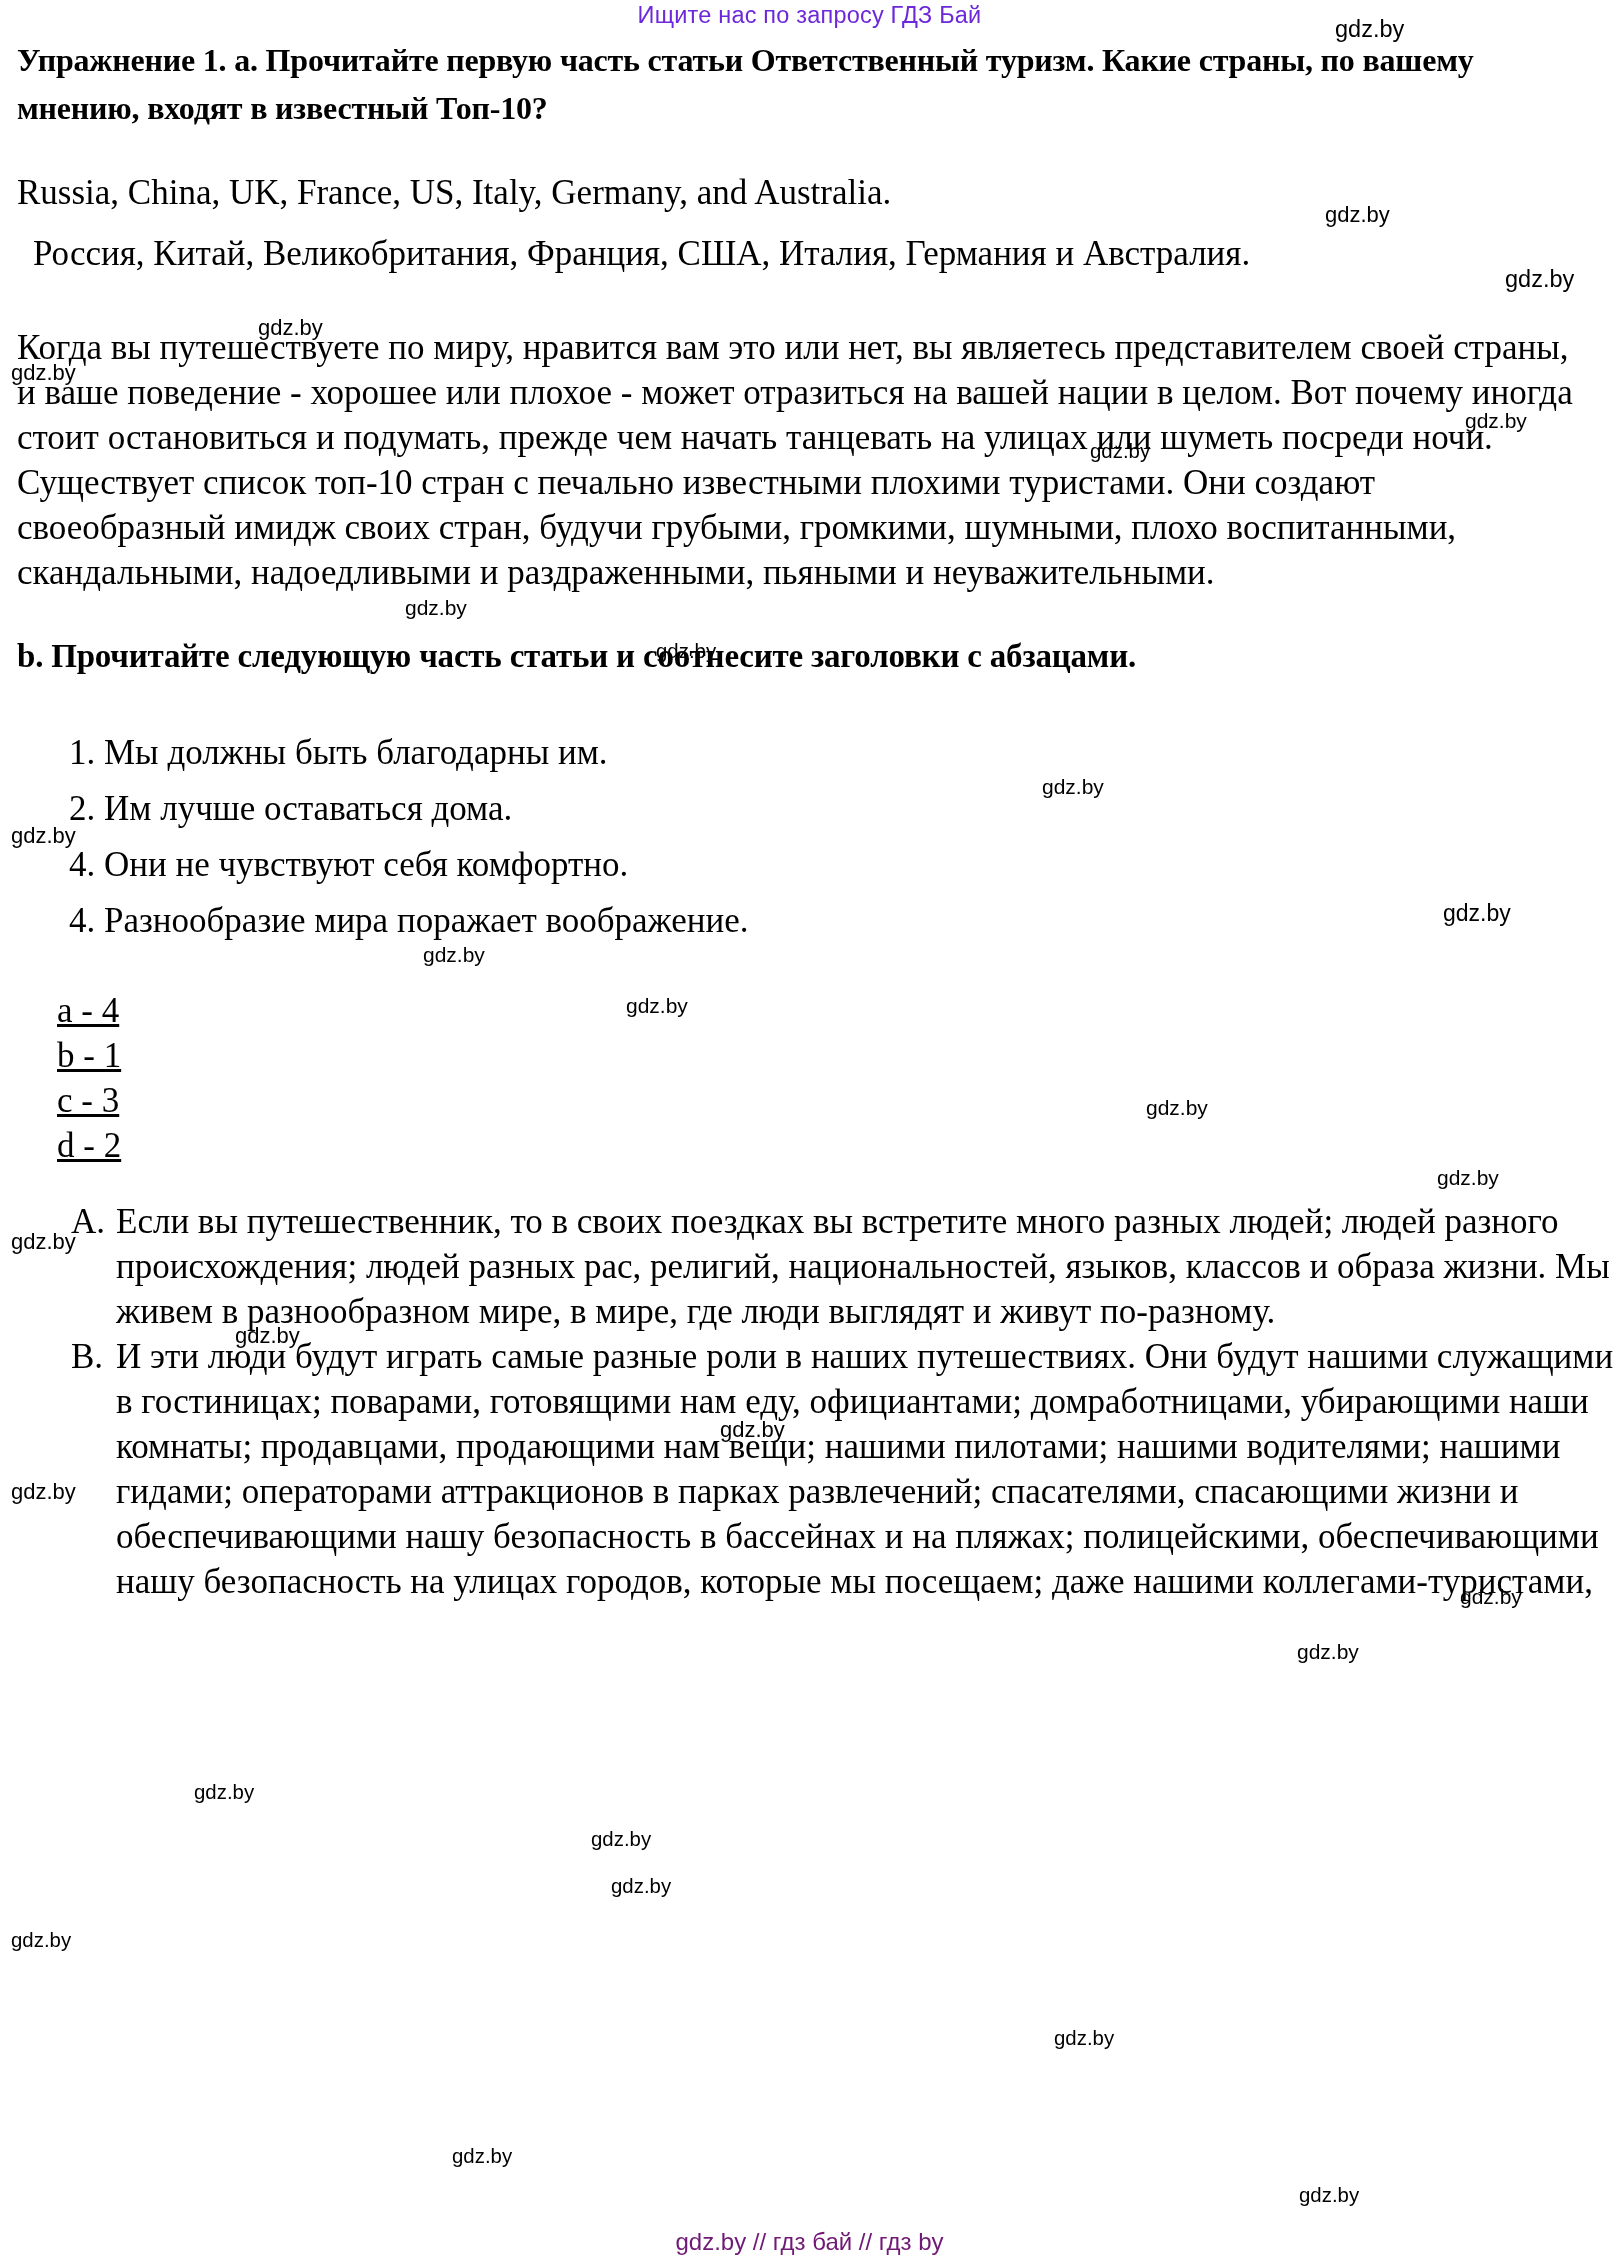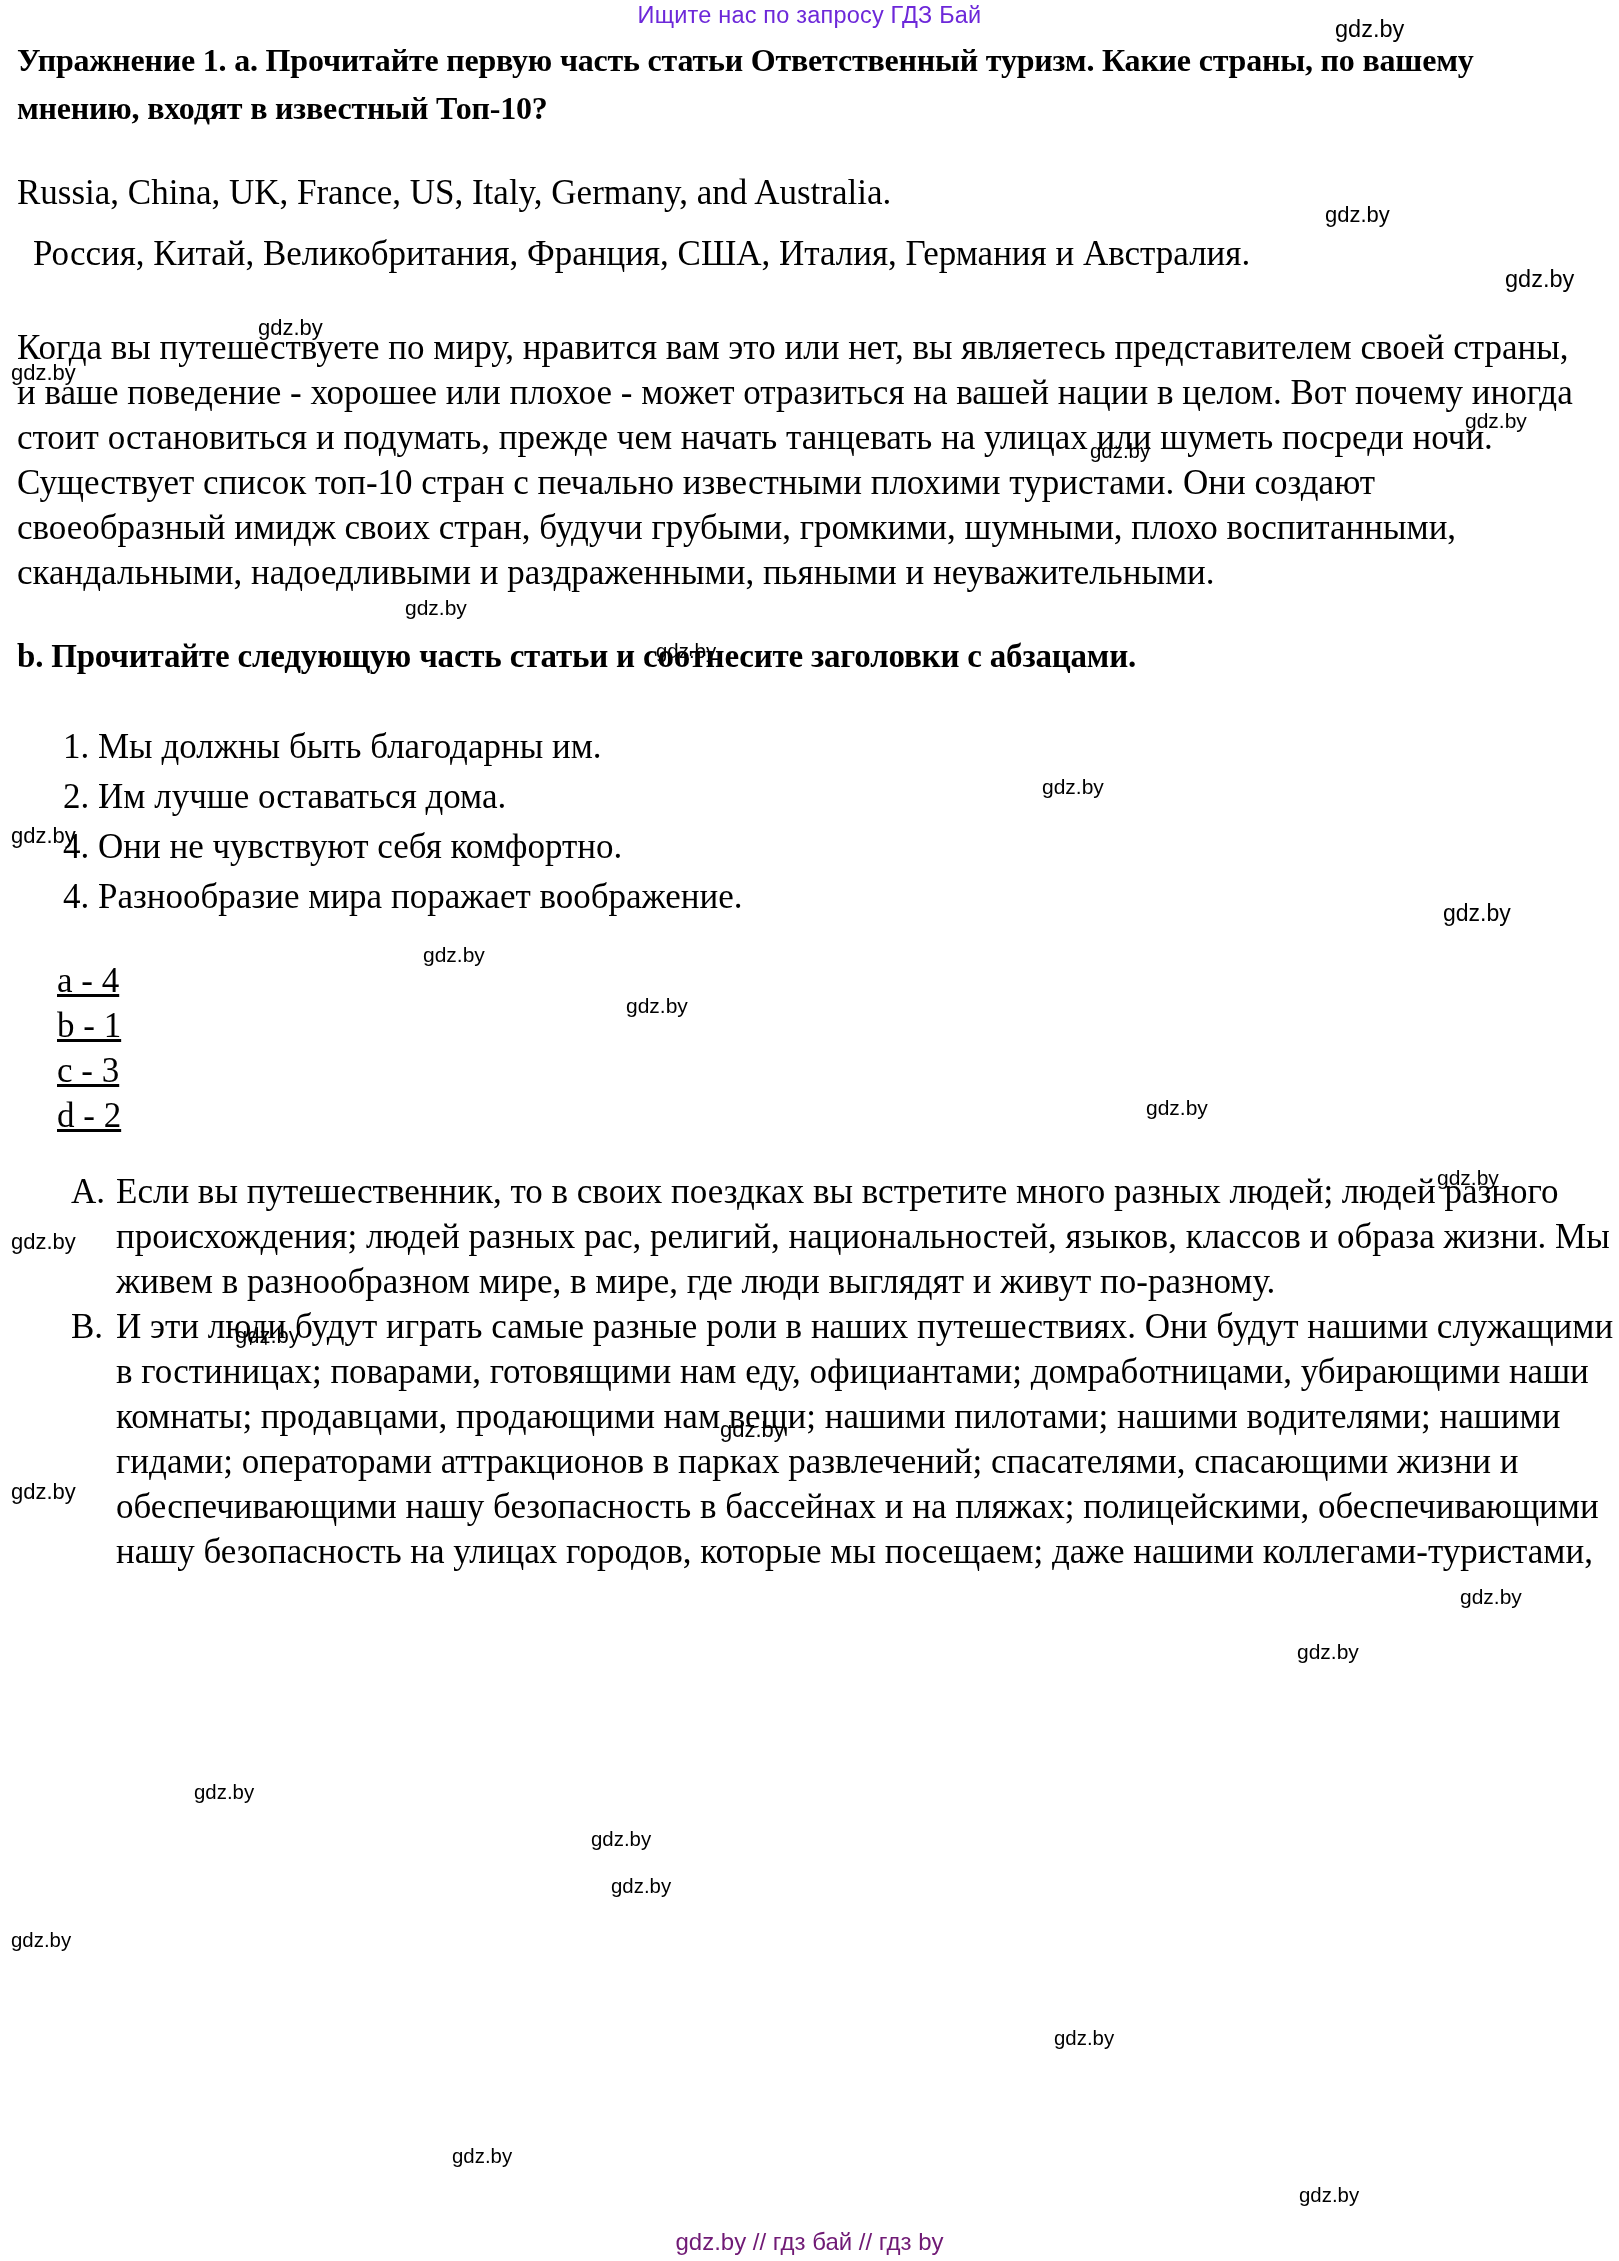--- a/index.html
+++ b/index.html
@@ -85,21 +85,21 @@
     width: 1378px;
   }
 
   .numbered {
     margin: 0;
     padding-top: 41px;
     list-style: none;
     font-size: 35px;
     line-height: 44px;
   }
-  .numbered li { margin: 6px; }
+  .numbered li { margin: 12px; }
 
   .matches {
     margin: 0;
     padding-top: 33px;
     list-style: none;
     font-size: 35px;
     line-height: 45px;
     text-decoration: underline;
   }
   .matches li { margin: 0; }

